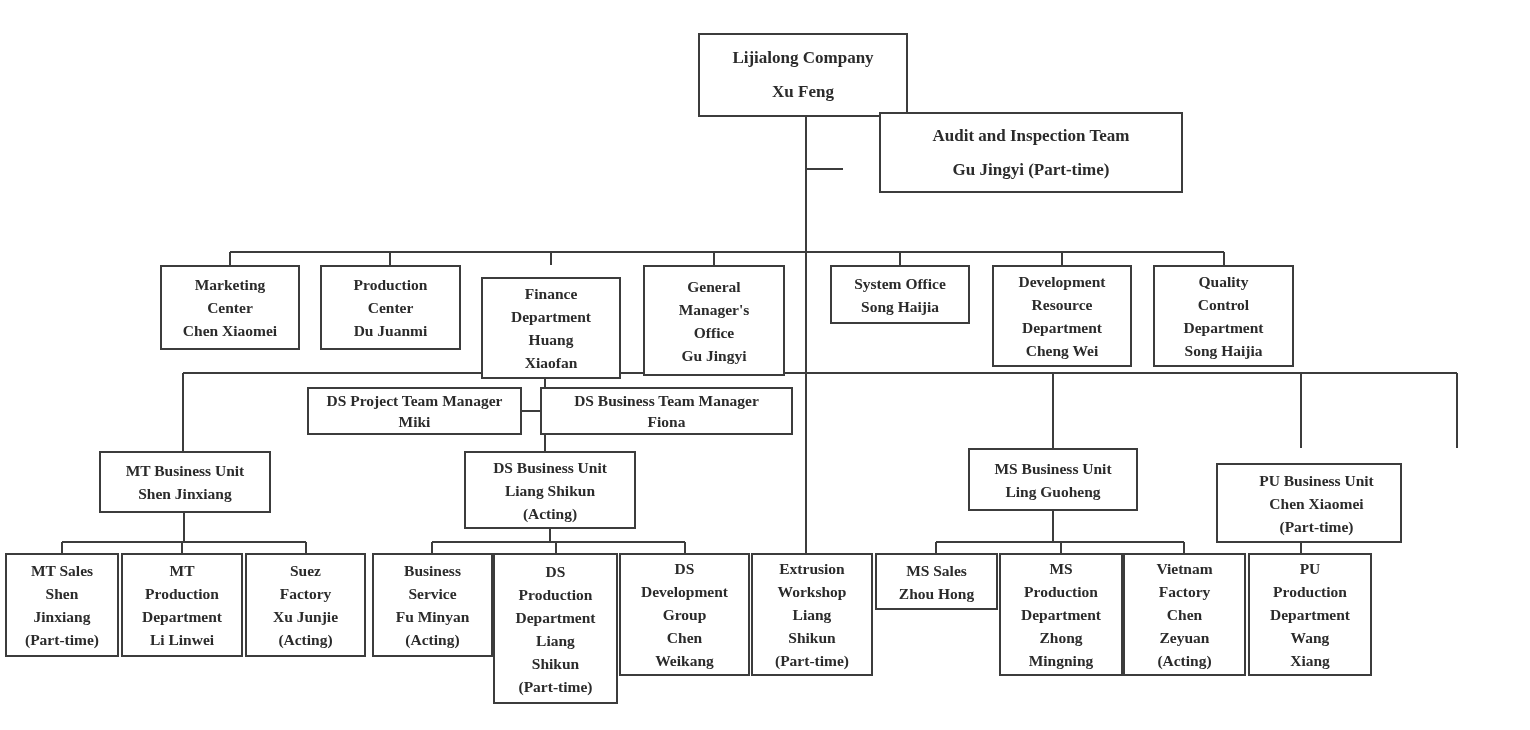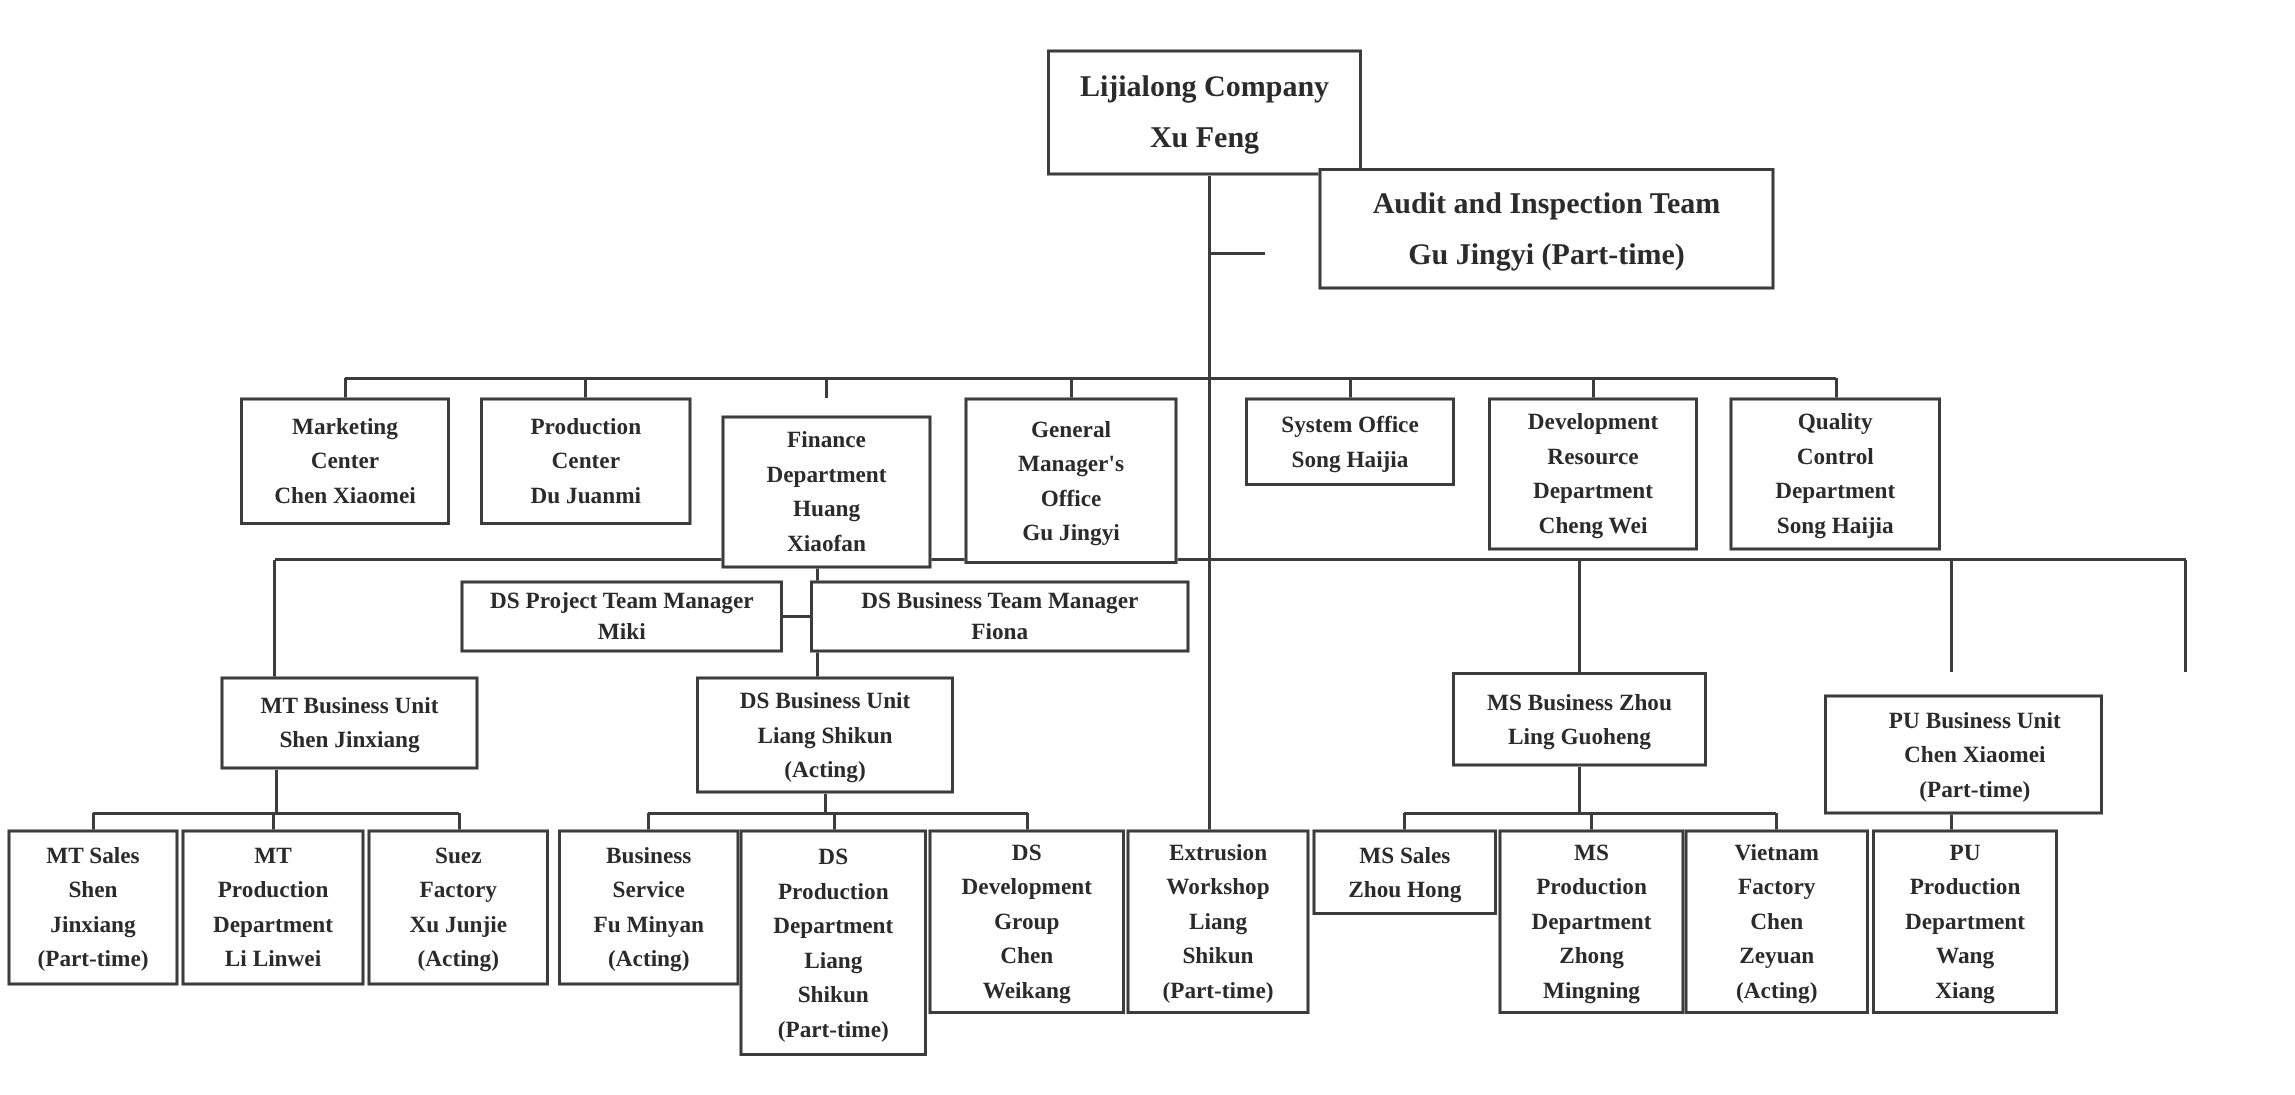--- a/index.html
+++ b/index.html
@@ -33,21 +33,21 @@
     line-height: 23px;
     text-align: center;
     white-space: pre-line;
     display: flex;
     align-items: center;
     justify-content: center;
     overflow: hidden;
   }
   .node.lh-lg {
     line-height: 34px;
-    font-size: 20px;
+    font-size: 17px;
   }
   .node.lh-sm {
     line-height: 21px;
   }
 </style>
 </head>
 <body>
 
 <div class="canvas">
 
@@ -96,26 +96,26 @@
   <div class="node" style="left:1153px; top:265px; width:141px; height:102px;">Quality
 Control
 Department
 Song Haijia</div>
 
   <div class="node lh-sm" style="left:307px; top:387px; width:215px; height:48px;">DS Project Team Manager
 Miki</div>
   <div class="node lh-sm" style="left:540px; top:387px; width:253px; height:48px;">DS Business Team Manager
 Fiona</div>
 
-  <div class="node" style="left:99px; top:451px; width:172px; height:62px;margin-left:48px;">MT Business Unit
+  <div class="node" style="left:99px; top:451px; width:172px; height:62px;">MT Business Unit
 Shen Jinxiang</div>
   <div class="node" style="left:464px; top:451px; width:172px; height:78px;">DS Business Unit
 Liang Shikun
 (Acting)</div>
-  <div class="node" style="left:968px; top:448px; width:170px; height:63px;">MS Business Zhou
+  <div class="node" style="left:968px; top:448px; width:170px; height:63px;">MS Business Unit
 Ling Guoheng</div>
   <div class="node" style="left:1216px; top:463px; width:186px; height:80px;padding-left:15px;">PU Business Unit
 Chen Xiaomei
 (Part-time)</div>
 
   <div class="node" style="left:5px; top:553px; width:114px; height:104px;">MT Sales
 Shen
 Jinxiang
 (Part-time)</div>
   <div class="node" style="left:121px; top:553px; width:122px; height:104px;">MT

